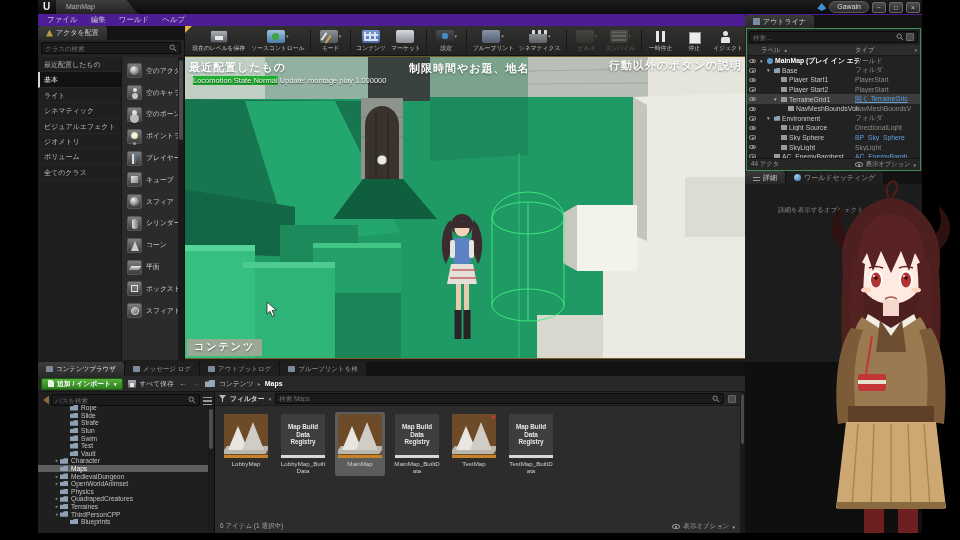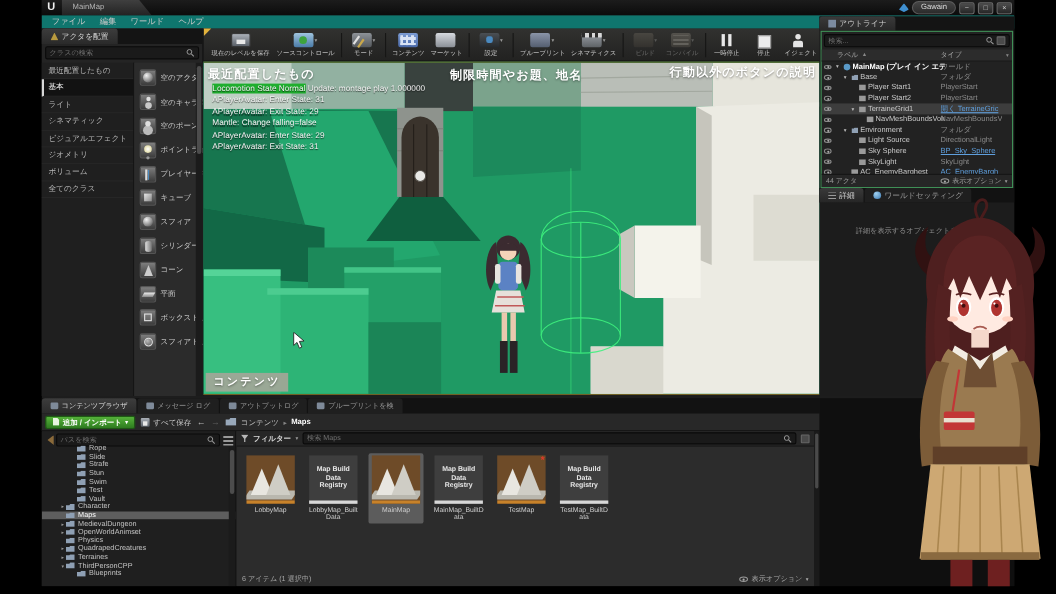--- a/index.html
+++ b/index.html
@@ -10,21 +10,21 @@
   
   .titlebar{position:absolute;left:0;top:0;right:0;height:14px;background:linear-gradient(#1c1c1c,#0b0b0b);}
   .uelogo{position:absolute;left:3px;top:1px;width:11px;height:12px;color:#efefef;font-weight:bold;font-size:10px;line-height:12px;text-align:center;}
   .doctab{position:absolute;left:18px;top:0;width:82px;height:14px;background:linear-gradient(#3f3f3f,#232323);clip-path:polygon(0 0,86% 0,100% 100%,0 100%);font-size:7px;line-height:14px;color:#b5b5b5;padding-left:10px;}
   .tb-right{position:absolute;right:2px;top:1px;display:flex;align-items:center;gap:3px;}
   .layout-ic{width:9px;height:8px;background:#3f8fd0;clip-path:polygon(50% 0,100% 70%,50% 100%,0 70%);}
   .userchip{background:linear-gradient(#454545,#2b2b2b);border:1px solid #5a5a5a;border-radius:6px;padding:0 7px;font-size:7px;line-height:10px;color:#ddd;}
   .winbtn{width:14px;height:11px;background:linear-gradient(#4e4e4e,#262626);border:1px solid #6a6a6a;border-radius:2px;font-size:6.5px;line-height:9px;text-align:center;color:#ccc;}
 
   
-  .menubar{position:absolute;left:0;top:14px;right:0;height:12px;background:#0f766e;display:flex;align-items:center;gap:13px;padding-left:9px;}
+  .menubar{position:absolute;left:0;top:14px;right:0;height:12px;background:#4c1d95;display:flex;align-items:center;gap:13px;padding-left:9px;}
   .menubar .mi{font-size:7.5px;color:#c8c8c8;}
 
   
   .toolbar{position:absolute;left:147px;top:26px;width:560px;height:30px;background:linear-gradient(#31312f,#222221);display:flex;align-items:center;padding-left:5px;border-bottom:1px solid #141414;}
   .newmark{position:absolute;left:0;top:0;width:0;height:0;border-left:7px solid #e3b33c;border-bottom:7px solid transparent;}
   .tbtn{display:flex;flex-direction:column;align-items:center;min-width:33px;padding:0 2px;}
   .tbtn .trow{display:flex;align-items:center;gap:1px;height:15px;}
   .tbtn .dd{font-size:5px;color:#999;}
   .tlabel{font-size:6.3px;color:#c9c9c9;white-space:nowrap;transform:scale(.92);}
   .tbtn.dis{opacity:.4;}
@@ -499,27 +499,20 @@
         <line x1="379" y1="161" x2="379" y2="248"></line>
         <line x1="343" y1="145" x2="343" y2="264"></line>
       </g>
     </svg>
     <div class="hud hud-tl">最近配置したもの</div>
     <div class="hud hud-tc">制限時間やお題、地名</div>
     <div class="hud hud-tr">行動以外のボタンの説明</div>
     <div class="hud hud-bl">コンテンツ</div>
     <div class="debug">
       <div class="dline"><span class="hl">Locomotion State Normal</span><span> Update: montage play 1.000000</span></div>
-      <div>
-          <div class="dline">APlayerAvatar: Enter State: 31</div>
-          <div class="dline">APlayerAvatar: Exit State: 29</div>
-          <div class="dline">Mantle: Change falling=false</div>
-          <div class="dline">APlayerAvatar: Enter State: 29</div>
-          <div class="dline">APlayerAvatar: Exit State: 31</div>
-        </div>
     </div>
     <svg class="cursor" viewBox="0 0 12 16">
         <polygon points="1,0 1,12 4,9.3 6.2,14.5 8.4,13.5 6.2,8.4 10.4,8" fill="#fff" stroke="#222" stroke-width="0.8"></polygon>
       </svg>
   </div>
 
   <div class="outliner">
     <div class="otabrow">
       <div class="otab">
           <span class="ic"></span>

